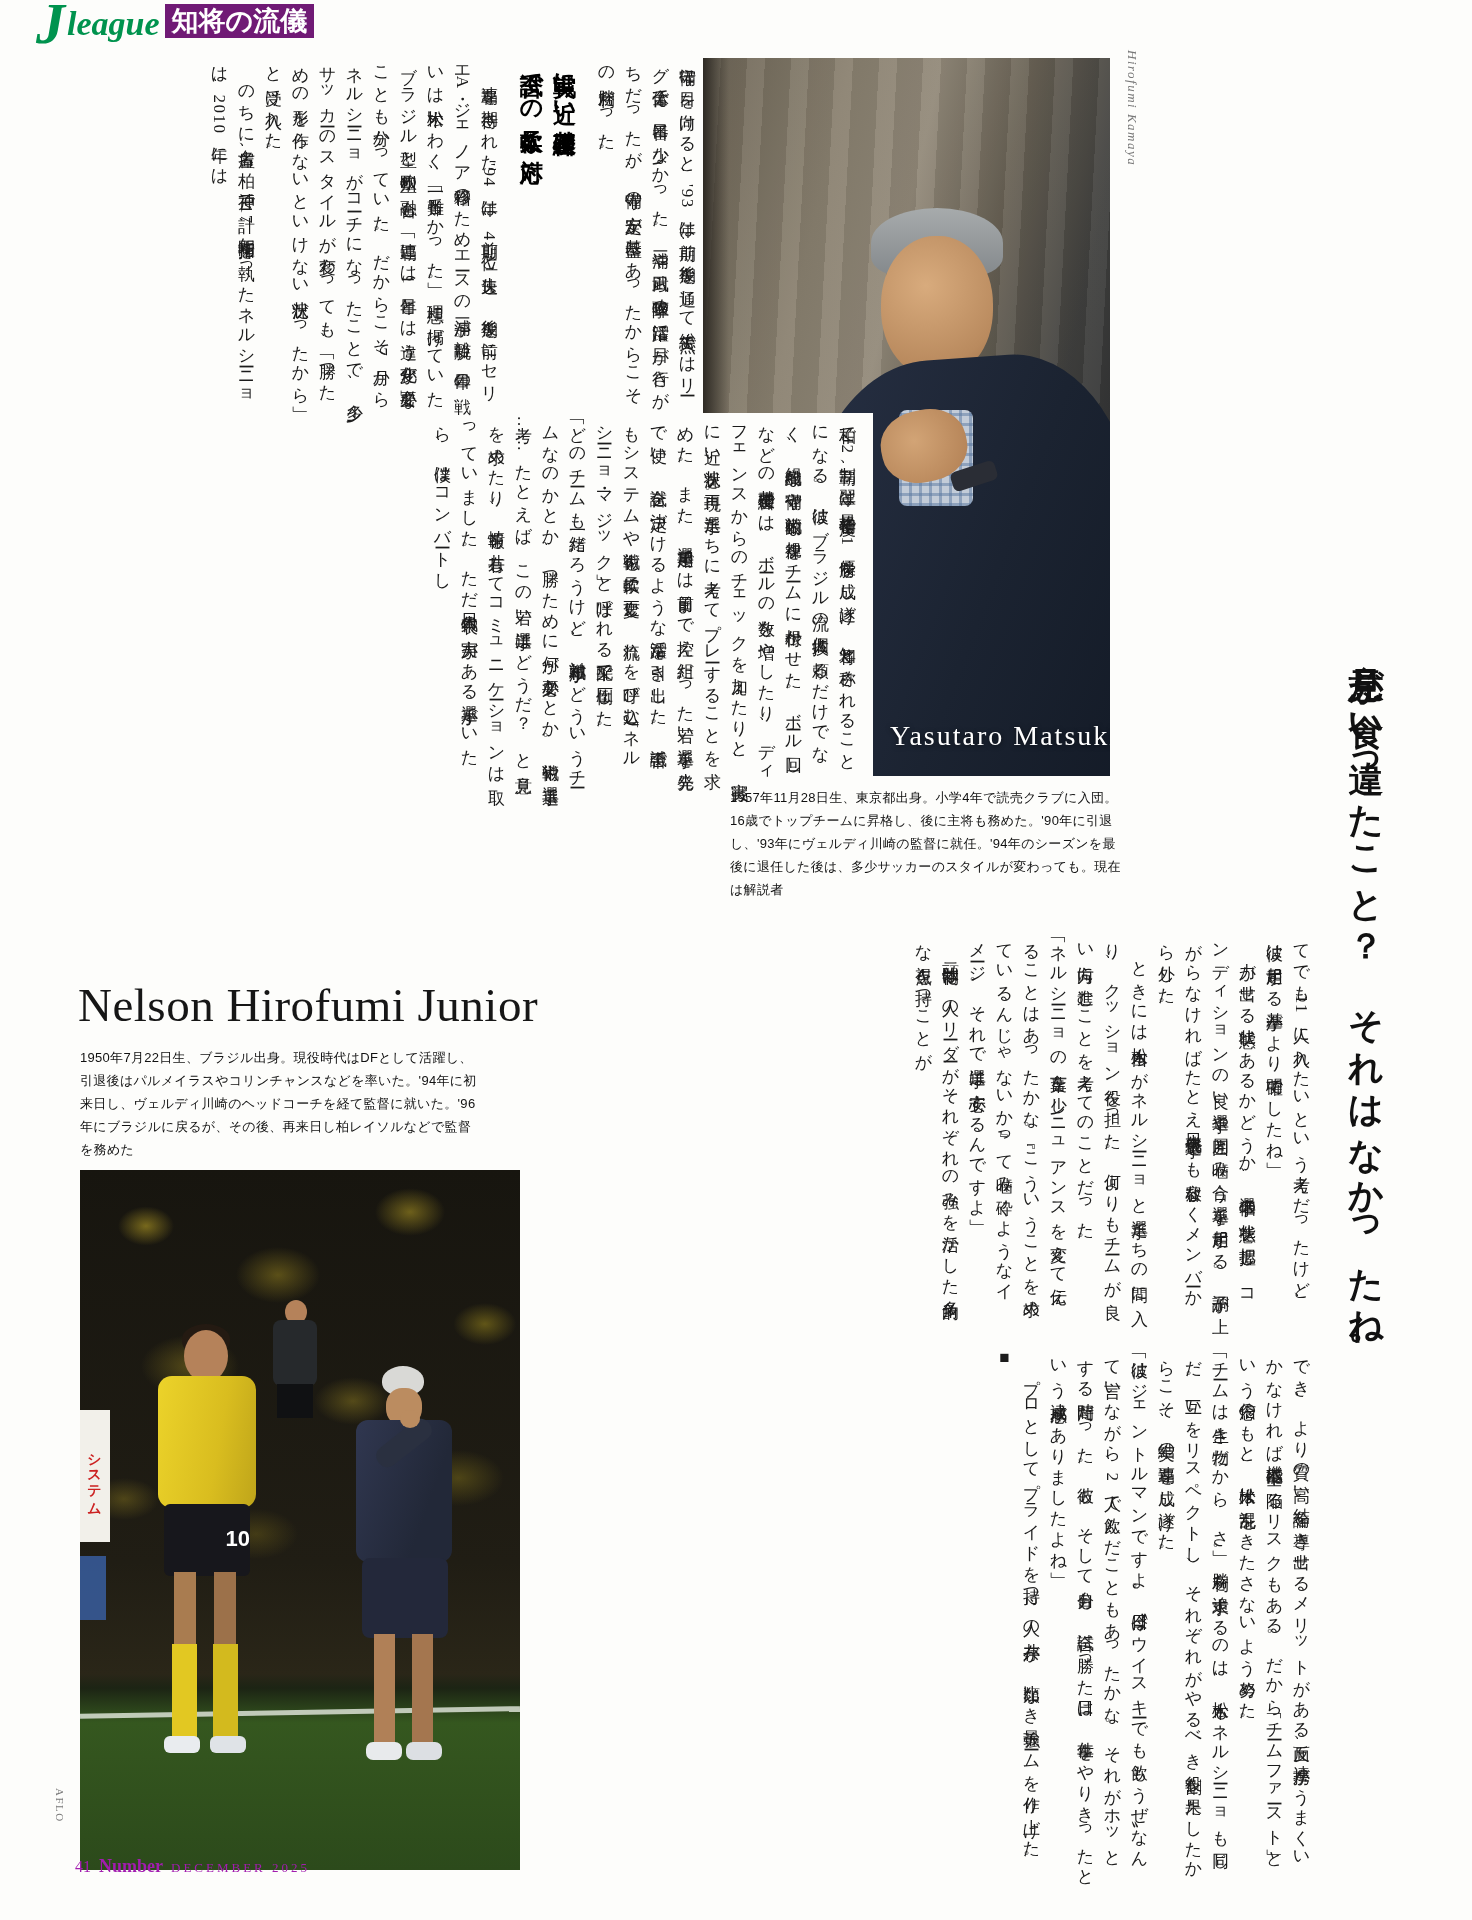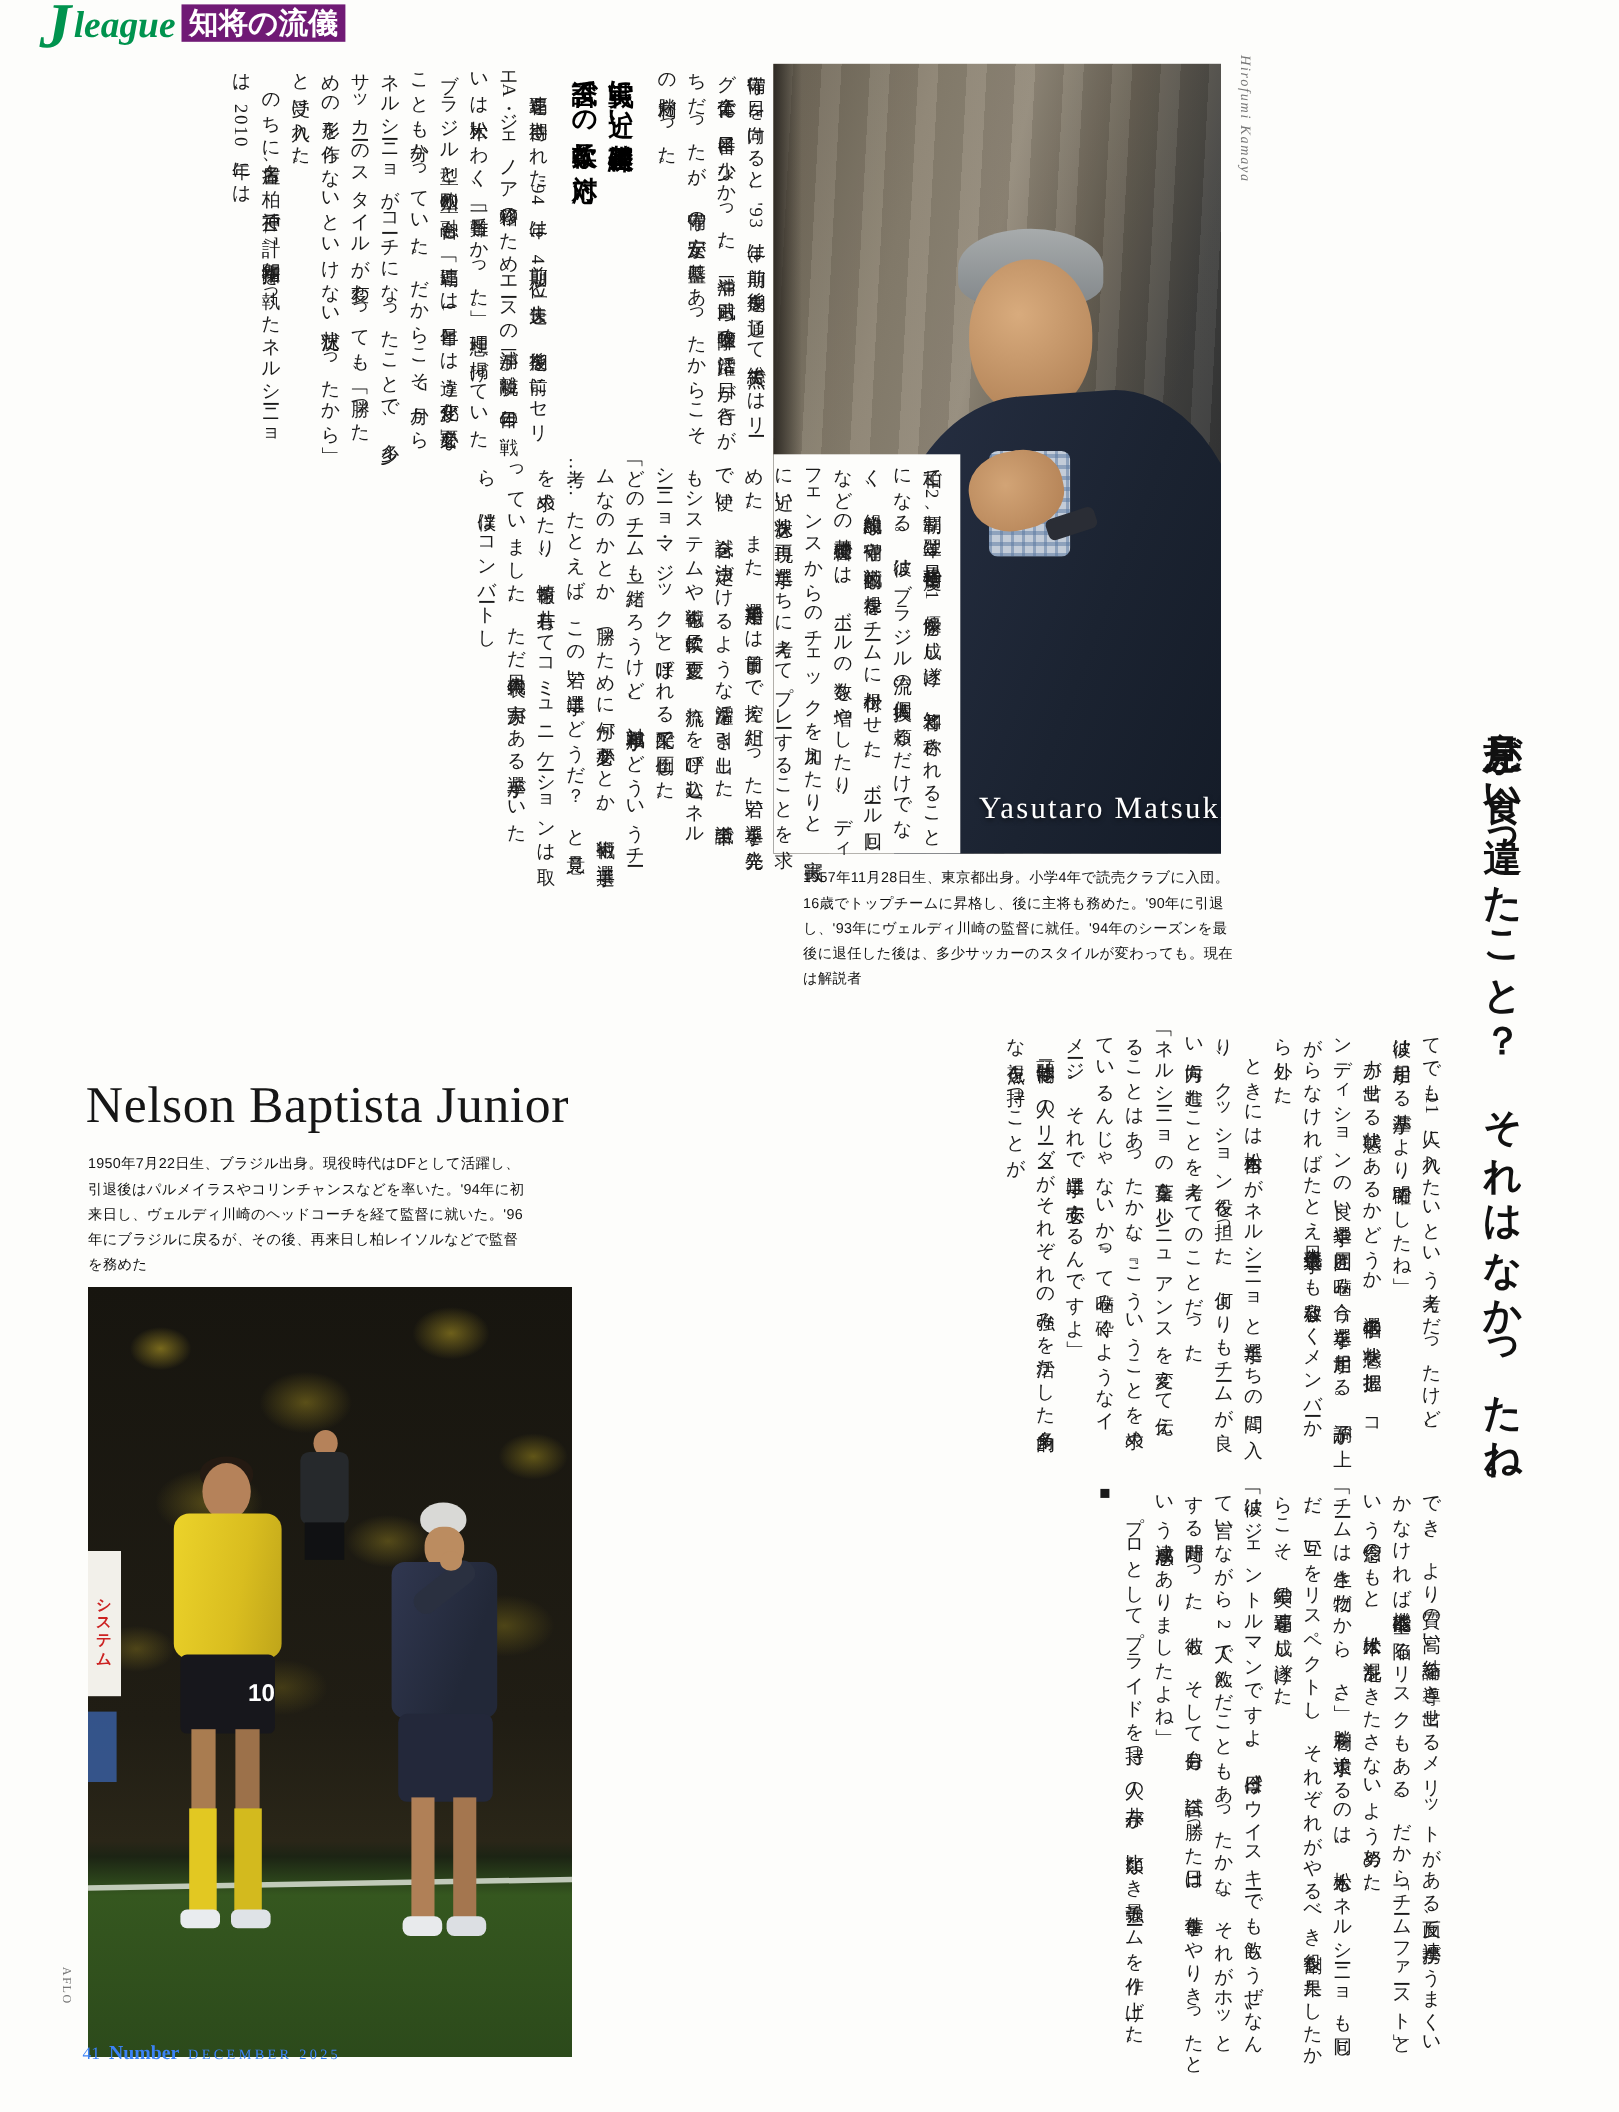--- a/index.html
+++ b/index.html
@@ -101,21 +101,21 @@
   .co-shoe1{left:24px;top:376px;width:36px;height:18px;background:#e8eaec;border-radius:7px;}
   .co-shoe2{left:64px;top:376px;width:36px;height:18px;background:#dcdfe3;border-radius:7px;}
   .ref-shirt{left:8px;top:20px;width:44px;height:66px;background:#26292c;border-radius:8px;}
   .ref-head{left:20px;top:0;width:22px;height:24px;background:#b5825a;border-radius:50%;}
   .ref-shorts{left:12px;top:84px;width:36px;height:34px;background:#101113;}
   .p2-sign{left:0;top:240px;width:30px;height:132px;background:#f2f0ea;
     writing-mode:vertical-rl;font-family:"Liberation Sans",sans-serif;font-weight:bold;
     font-size:14px;color:#cc2222;line-height:30px;text-align:center;}
   .p2-blue{left:0;top:386px;width:26px;height:64px;background:#3a62a8;opacity:.8;}
   
-  .footer{left:75px;top:1856px;font-family:"Liberation Serif",serif;color:#3b82f6;white-space:nowrap;}
+  .footer{left:75px;top:1856px;font-family:"Liberation Serif",serif;color:#a21caf;white-space:nowrap;}
   .f-no{font-size:16px;}
   .f-mag{font-size:18px;font-weight:bold;margin-left:8px;}
   .f-issue{font-size:13px;letter-spacing:3px;margin-left:8px;}
 </style>
 </head>
 <body>
 
 <div class="abs logo-row">
   <span class="logo-j">J</span><span class="logo-league">league</span><span class="series-box">知将の流儀</span>
 </div>
@@ -147,21 +147,21 @@
   </div>
   <p>　連覇を期待された'94年は、前期4位と失速し、後期を前にセリエA・ジェノア移籍のためエースの三浦が離脱。2年目の戦いは松木いわく、「一番難しかった」。理想に掲げていたブラジル型と欧州型の融合も、「連覇には1年目とは違う変化が必要」なことも分かっていた。だからこそ7月からネルシーニョがコーチになったことで、多少サッカーのスタイルが変わっても、「勝つための形を作らないといけない状況だったから」と受け入れた。</p>
   <p>　のちに名古屋、柏、神戸で計17年間指揮を執ったネルシーニョは、2010年には</p>
 </div>
 
 <div class="abs vtext" style="left:75px;top:414px;width:786px;height:366px;">
   <p>柏でJ2制覇、翌年は昇格初年度でJ1優勝を成し遂げ、知将と称されることになる。彼はブラジル流の個人技に頼るだけでなく、組織的な守備や戦術的な規律をチームに根付かせた。ボール回しなどの基礎練習では、ボールの数を増やしたり、ディフェンスからのチェックを加えたりと、実戦に近い状況を再現。選手たちに考えてプレーすることを求めた。また、選手起用では前日まで控え組だった若い選手を先発で使い、試合を決定づけるような活躍を引き出した。試合中でもシステムや戦術を柔軟に変更し、流れを呼び込む「ネルシーニョ・マジック」と呼ばれる采配で圧倒した。</p>
   <p>「どのチームも一緒だろうけど、対戦相手がどういうチームなのかとか、勝つために何が必要かとか。戦術や選手選考……たとえば、この若い選手はどうだ？　と意見を求めたり、情報を共有してコミュニケーションは取っていました。ただ日本代表の実力がある選手がいたら、僕はコンバートし</p>
 </div>
 
-<div class="abs nelson-h" style="left:78px;top:978px;">Nelson Baptista Junior</div>
+<div class="abs nelson-h" style="left:78px;top:978px;">Nelson Hirofumi Junior</div>
 <div class="abs caption" style="left:80px;top:1046px;width:400px;">1950年7月22日生、ブラジル出身。現役時代はDFとして活躍し、引退後はパルメイラスやコリンチャンスなどを率いた。'94年に初来日し、ヴェルディ川崎のヘッドコーチを経て監督に就いた。'96年にブラジルに戻るが、その後、再来日し柏レイソルなどで監督を務めた</div>
 
 <div class="abs photo2">
   <div class="abs p2-line"></div>
   <div class="fig" style="left:185px;top:130px;width:60px;height:130px;">
     <div class="abs ref-head"></div>
     <div class="abs ref-shirt"></div>
     <div class="abs ref-shorts"></div>
   </div>
   <div class="fig" style="left:58px;top:160px;width:140px;height:440px;">

